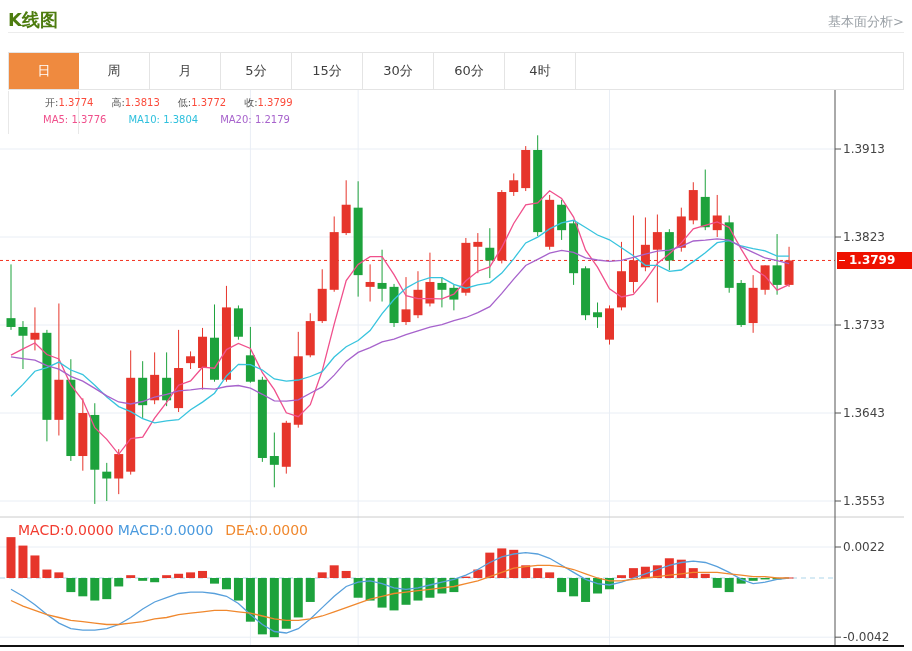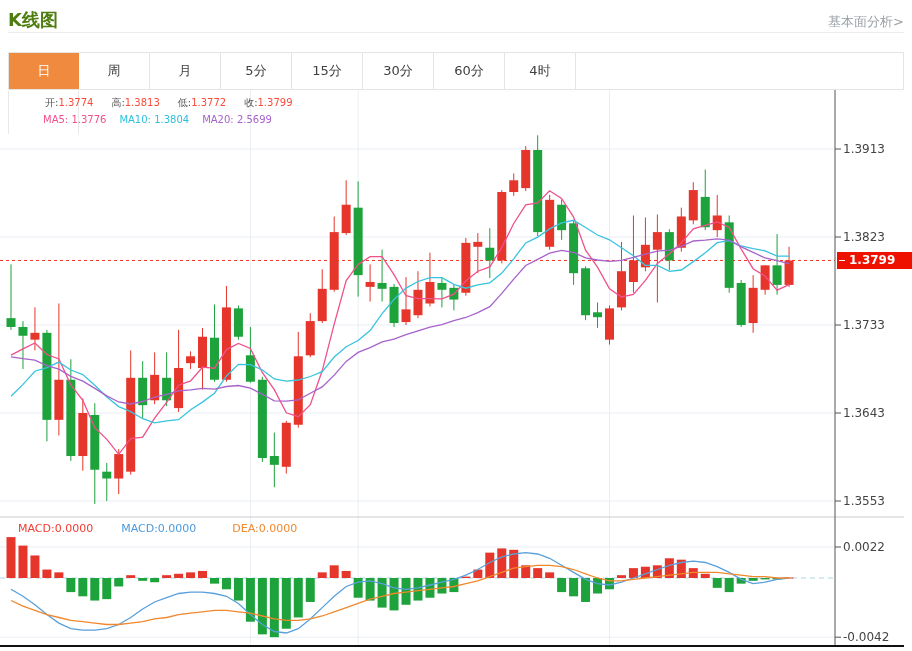--- a/index.html
+++ b/index.html
@@ -6,27 +6,27 @@
   body{width:912px;height:651px;position:relative;font-family:"DejaVu Sans","Liberation Sans",sans-serif;overflow:hidden;}
   .page-title{position:absolute;left:8px;top:8px;font-size:18px;font-weight:bold;color:#4d7c0f;}
   .fund-link{position:absolute;right:8px;top:13px;font-size:13px;color:#9aa0a6;cursor:pointer;text-decoration:none;}
   .title-divider{position:absolute;left:8px;right:8px;top:32px;height:1px;background:#ececec;}
   .tabs{position:absolute;left:8px;top:52px;width:896px;height:38px;border:1px solid #e4e4e4;box-sizing:border-box;display:flex;background:#fff;z-index:3;}
   .tab{width:70px;height:36px;line-height:36px;text-align:center;font-size:13px;color:#404040;border-right:1px solid #e4e4e4;cursor:pointer;background:#fff;}
   .tab.active{background:#ef8a3f;color:#fff;border-right:none;}
   .vsep{position:absolute;width:1px;background:#e8e8e8;z-index:2;}
   .info-row{position:absolute;left:22px;display:flex;gap:18px;font-size:10px;z-index:4;white-space:nowrap;margin-left:23px;}
   .ohlc-row{top:96px;}
-  .ma-row{top:114px;left:20px;gap:13px;}
+  .ma-row{top:114px;left:20px;gap:22px;}
   .lbl{color:#555;}
   .val{color:#fb4a3a;}
   .ma5{color:#f0508c;}
   .ma10{color:#2fc0dd;}
   .ma20{color:#a763cc;}
-  .macd-legend{position:absolute;left:18px;top:522px;display:flex;gap:28px;font-size:11px;z-index:4;white-space:nowrap;}
+  .macd-legend{position:absolute;left:18px;top:522px;display:flex;gap:4px;font-size:14px;z-index:4;white-space:nowrap;}
   .macd-v{color:#f23b2f;}
   .diff-v{color:#4a9ade;}
   .dea-v{color:#f0882e;padding-left:8px;}
   .price-tag{position:absolute;left:837px;width:75px;height:17px;background:#ee1100;color:#fff;font-size:12px;font-weight:bold;line-height:17px;padding-left:12px;box-sizing:border-box;z-index:5;}
   .price-tag .tick-dash{position:absolute;left:2px;top:8px;width:6px;height:1px;background:#fff;}
   svg{position:absolute;left:0;top:0;z-index:1;}
 </style>
 </head>
 <body>
 
@@ -286,21 +286,21 @@
 <div class="info-row ohlc-row">
   <span><span class="lbl">开:</span><span class="val">1.3774</span></span>
   <span><span class="lbl">高:</span><span class="val">1.3813</span></span>
   <span><span class="lbl">低:</span><span class="val">1.3772</span></span>
   <span><span class="lbl">收:</span><span class="val">1.3799</span></span>
 </div>
 
 <div class="info-row ma-row">
   <span class="ma5"><span>MA5:</span> <span>1.3776</span></span>
   <span class="ma10"><span>MA10:</span> <span>1.3804</span></span>
-  <span class="ma20"><span>MA20:</span> <span>2.5699</span></span>
+  <span class="ma20"><span>MA20:</span> <span>1.2179</span></span>
 </div>
 
 <div class="macd-legend">
   <span class="macd-v">MACD:0.0000</span>
   <span class="diff-v">MACD:0.0000</span>
   <span class="dea-v">DEA:0.0000</span>
 </div>
 
 <div class="price-tag" id="price-tag" style="top: 251.967px;">
   <span class="tick-dash"></span>

